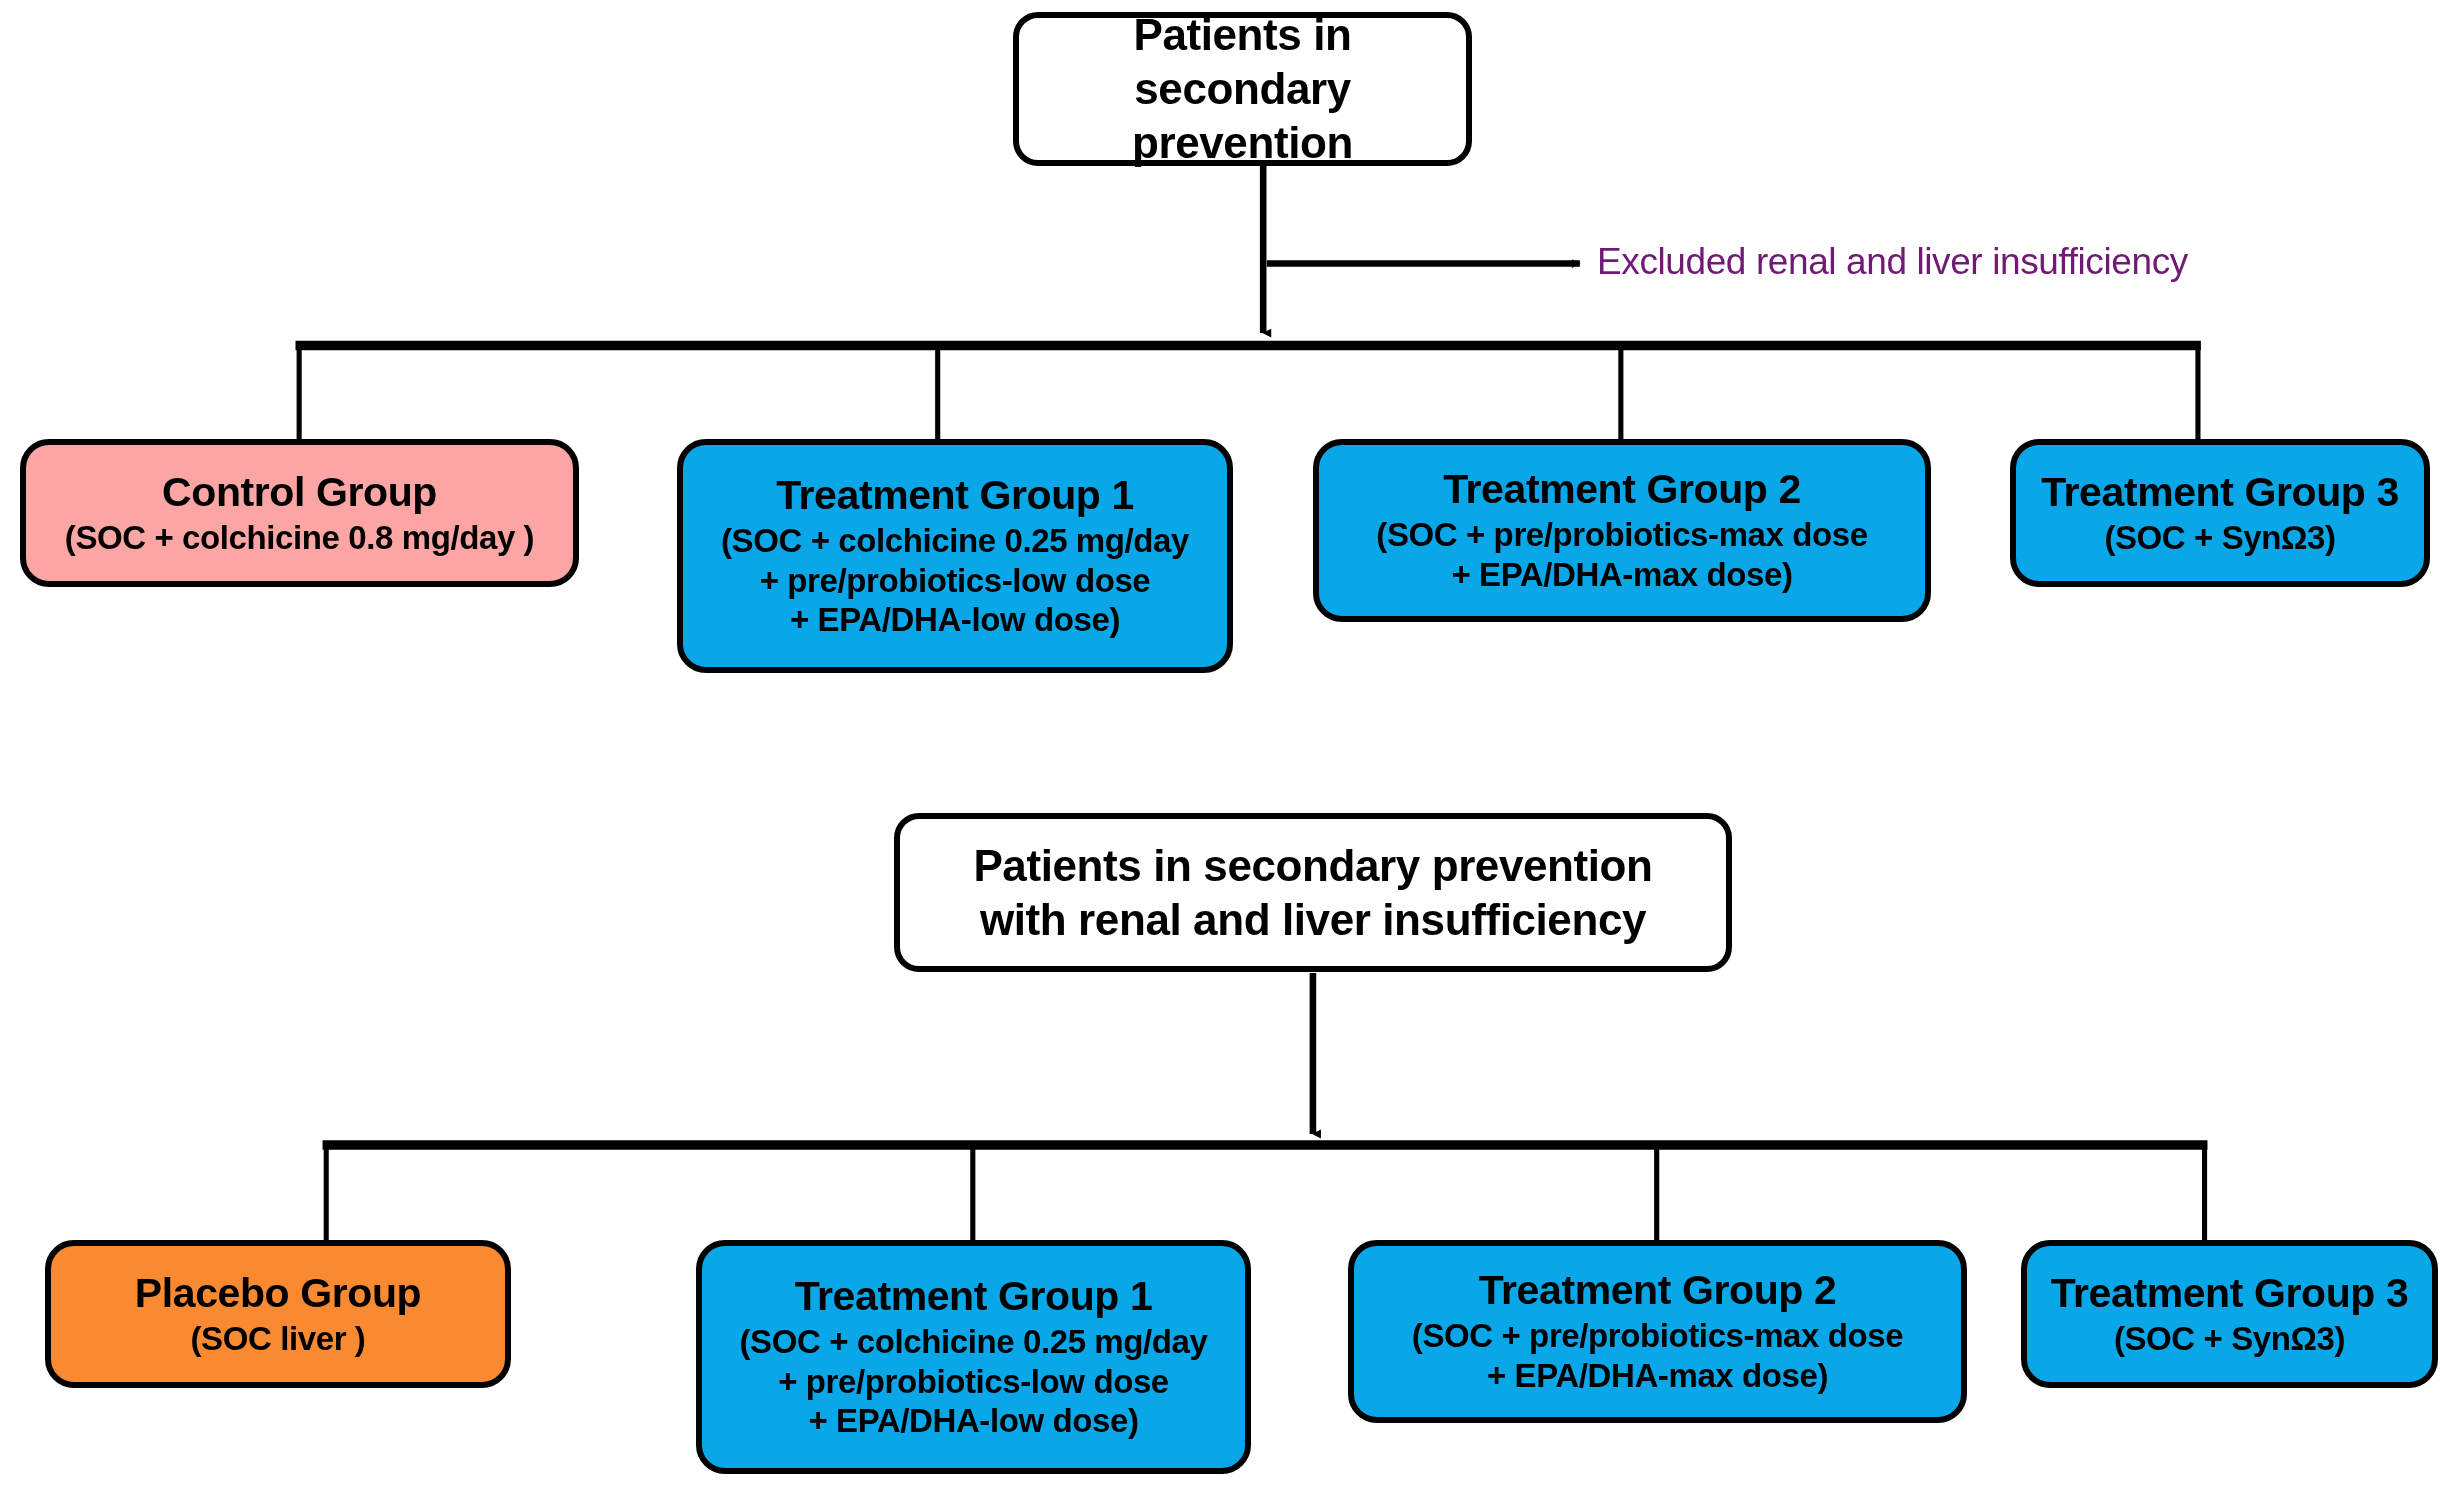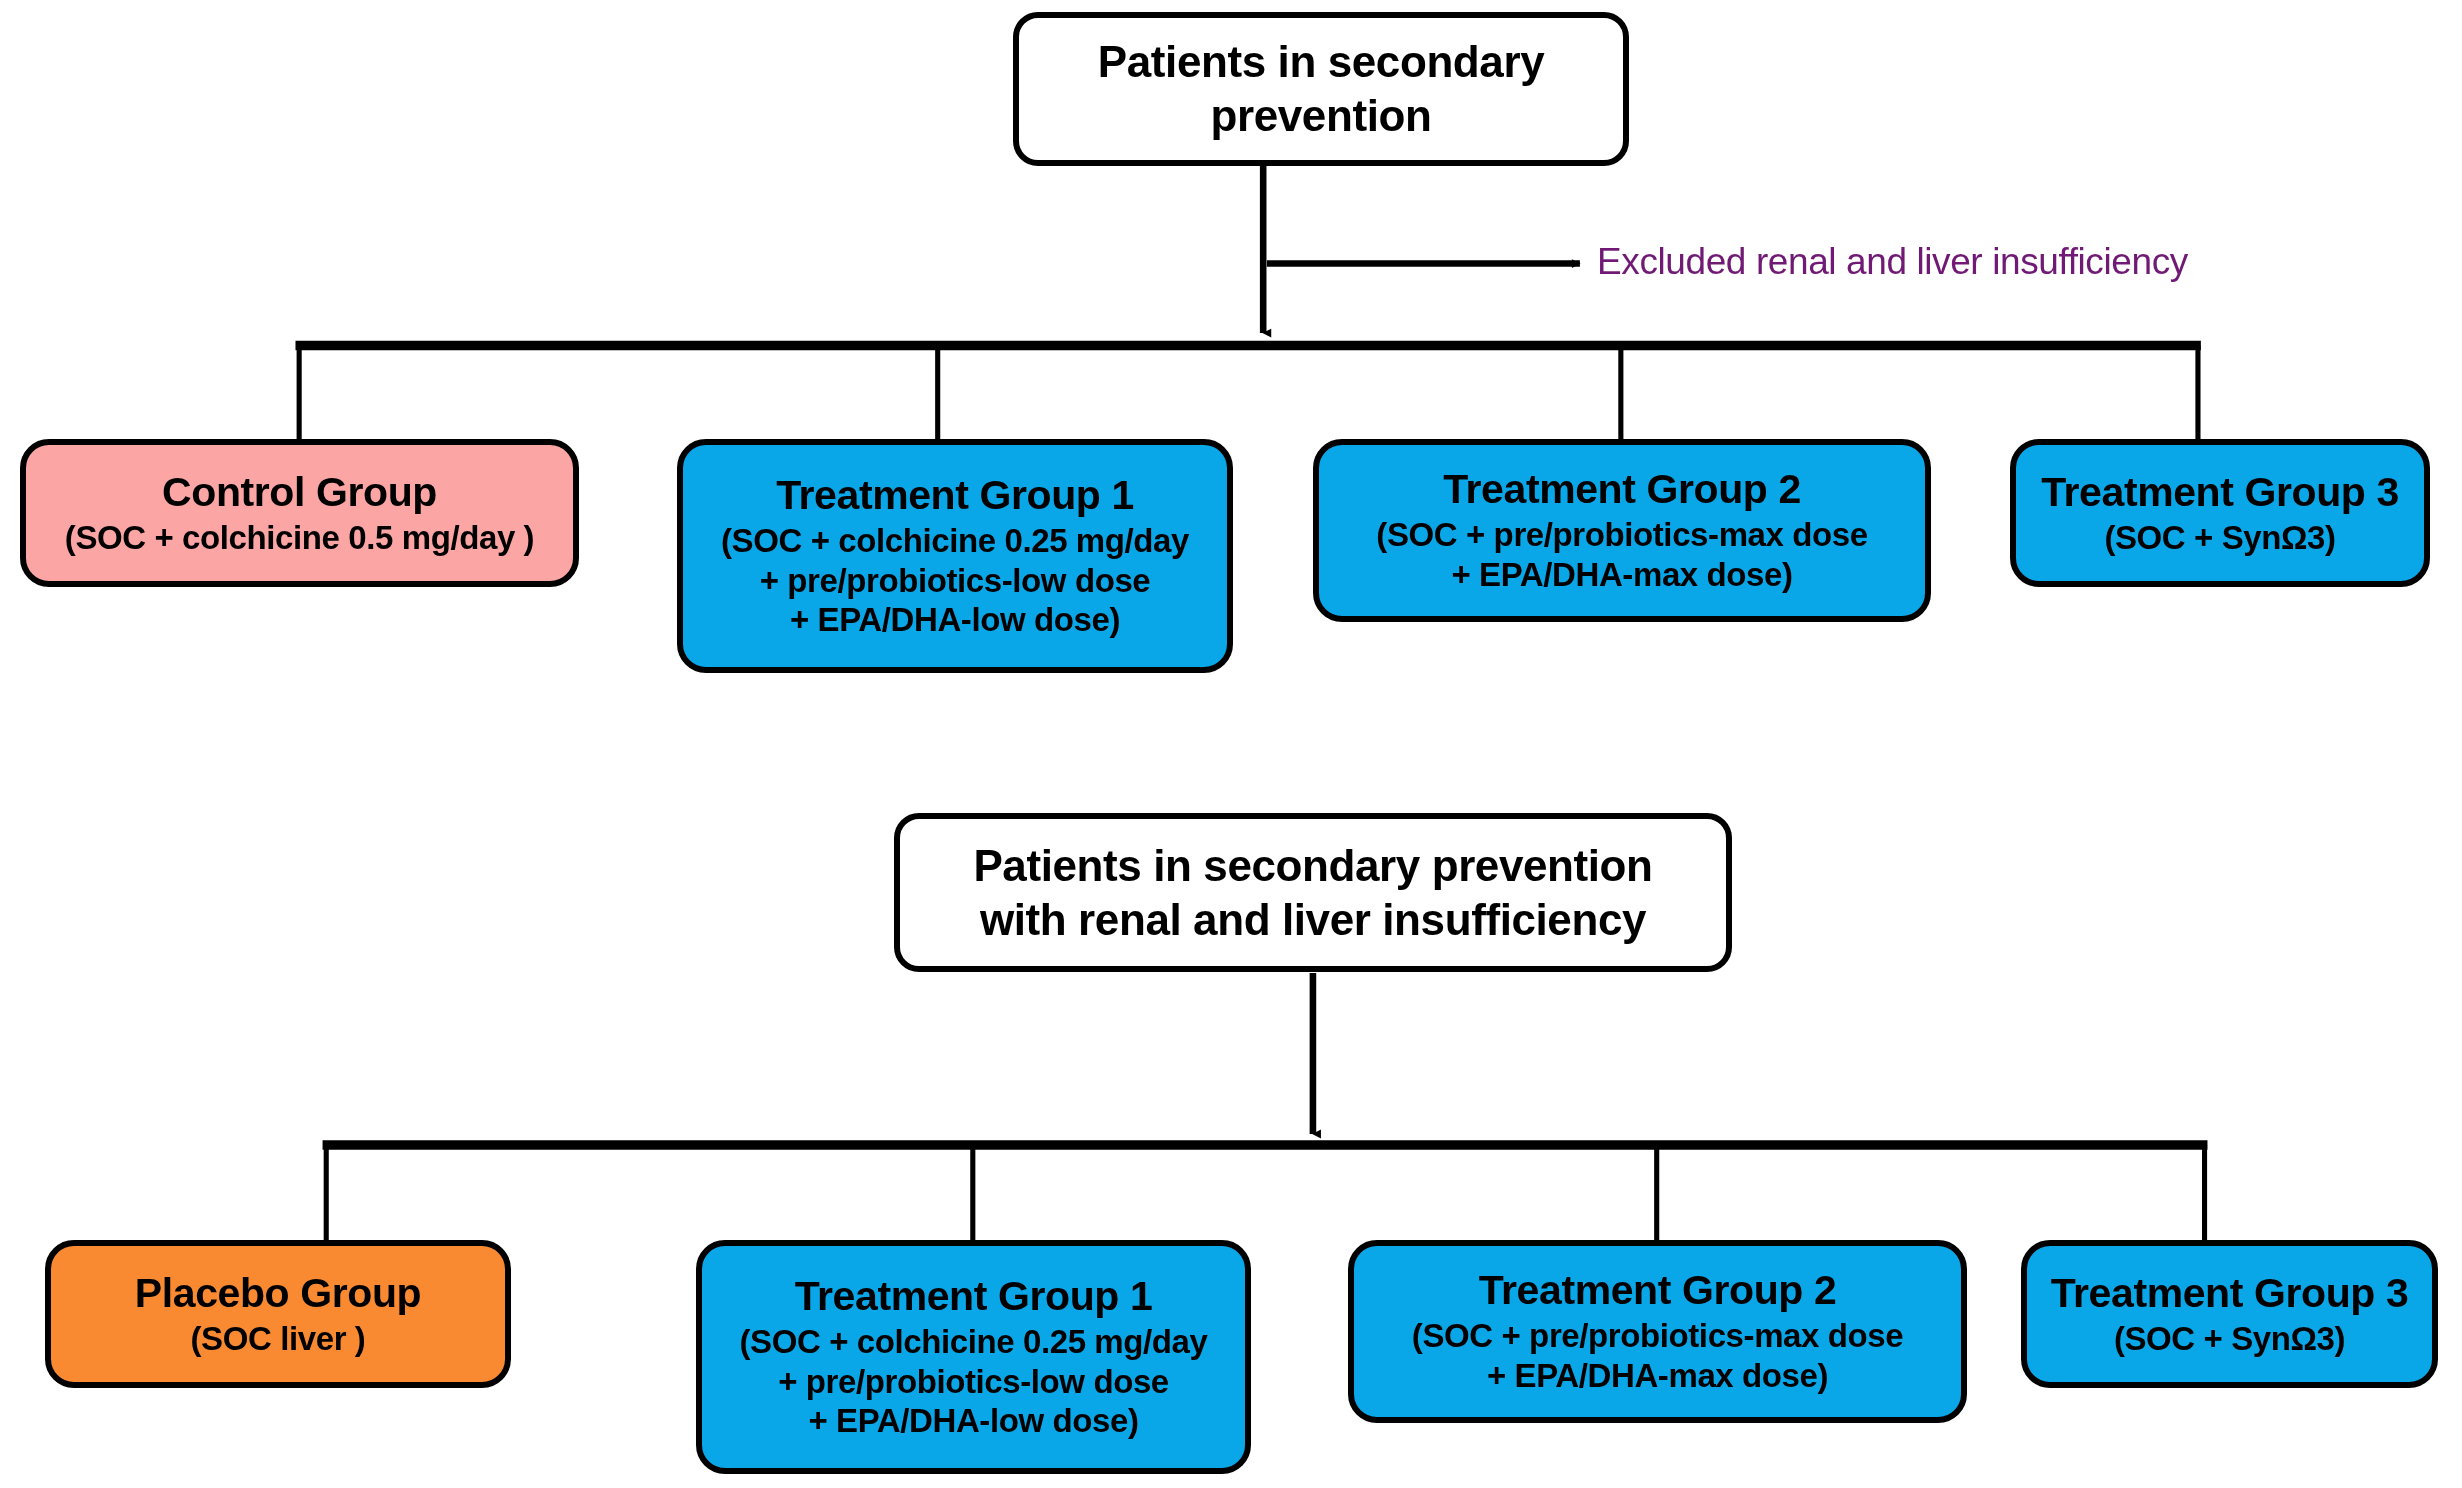--- a/index.html
+++ b/index.html
@@ -90,30 +90,30 @@
     <g>
       <line x1="1795" y1="1330" x2="1795" y2="1550" stroke="#000000" stroke-width="9" marker-end="url(#arrowDown)"></line>
     </g>
     <line x1="441" y1="1565" x2="3018" y2="1565" stroke="#000000" stroke-width="13"></line>
     <line x1="446" y1="1565" x2="446" y2="1695" stroke="#000000" stroke-width="7"></line>
     <line x1="1330" y1="1565" x2="1330" y2="1695" stroke="#000000" stroke-width="7"></line>
     <line x1="2265" y1="1565" x2="2265" y2="1695" stroke="#000000" stroke-width="7"></line>
     <line x1="3014" y1="1565" x2="3014" y2="1695" stroke="#000000" stroke-width="7"></line>
   </svg>
 
-  <div class="node root" style="left:1013px;top:11.7px;width:616px;height:154px;background:#FFFFFF;padding:0 19px;">
+  <div class="node root" style="left:1013px;top:11.7px;width:459px;height:154px;background:#FFFFFF;padding:0 19px;">
     <div class="title">Patients in secondary
 prevention</div>
   </div>
 
   <div class="edge-label" style="left:1597px;top:241px;">Excluded renal and liver insufficiency</div>
 
   <div class="node group" style="left:20px;top:439px;width:559px;height:148px;background:#fca5a5;padding:0 10.2px;">
     <div class="title">Control Group</div>
-    <div class="sub">(SOC + colchicine 0.5 mg/day )</div>
+    <div class="sub">(SOC + colchicine 0.8 mg/day )</div>
   </div>
 
   <div class="node group" style="left:677px;top:439px;width:556px;height:234px;background:#09A6E8;padding:0 8.8px;">
     <div class="title">Treatment Group 1</div>
     <div class="sub">(SOC + colchicine 0.25 mg/day
 + pre/probiotics-low dose
 + EPA/DHA-low dose)</div>
   </div>
 
   <div class="node group" style="left:1313px;top:439px;width:618px;height:183px;background:#09A6E8;padding:0 8.8px;">

